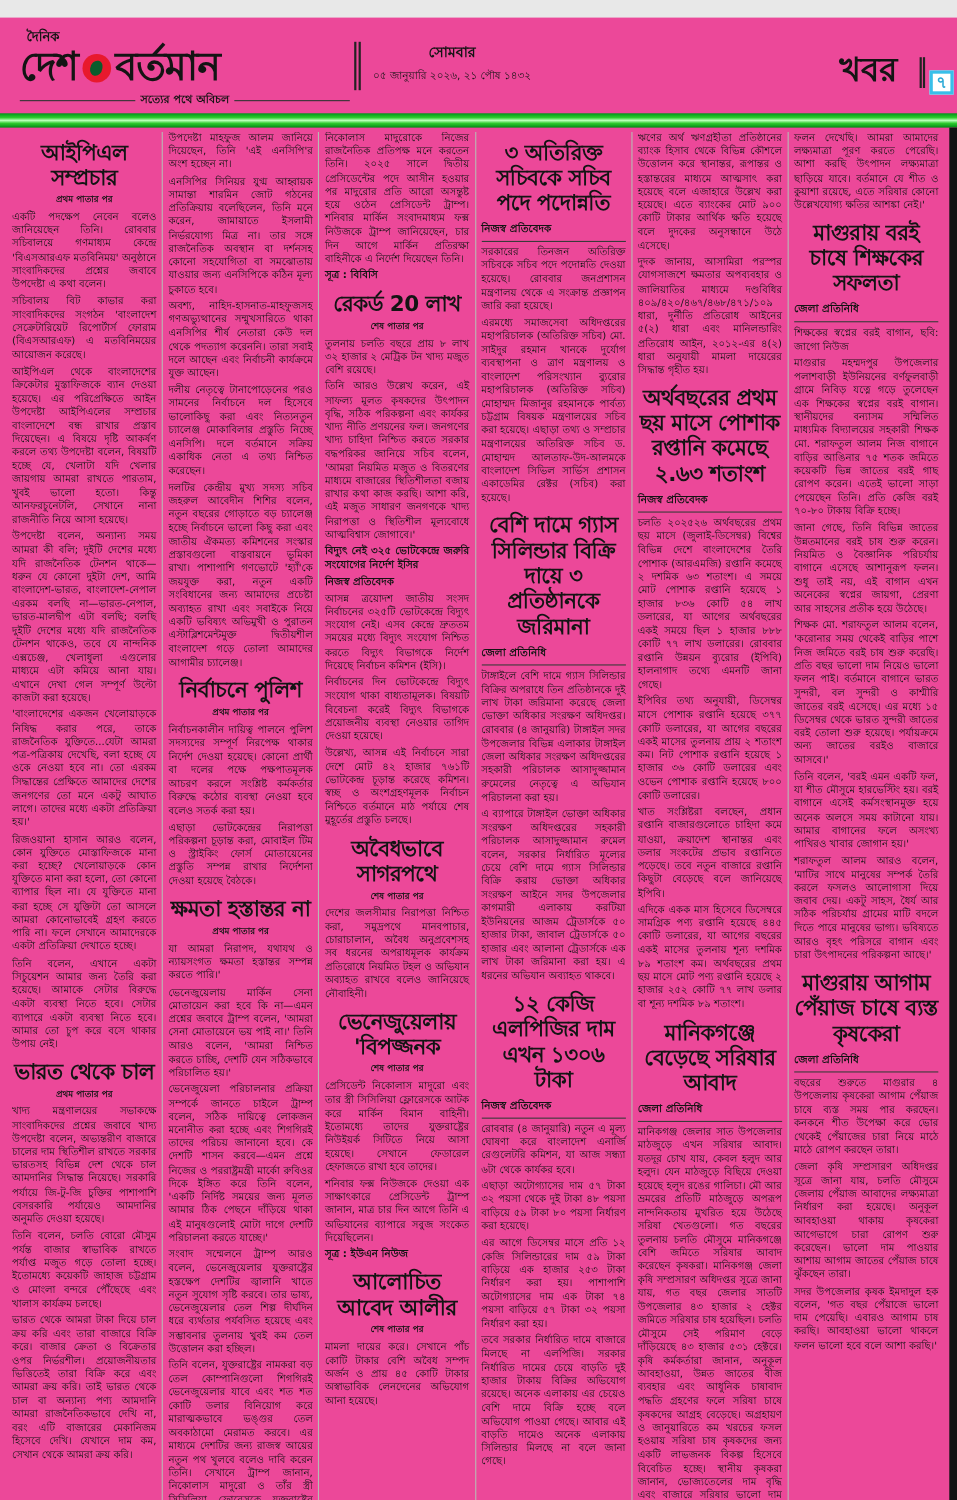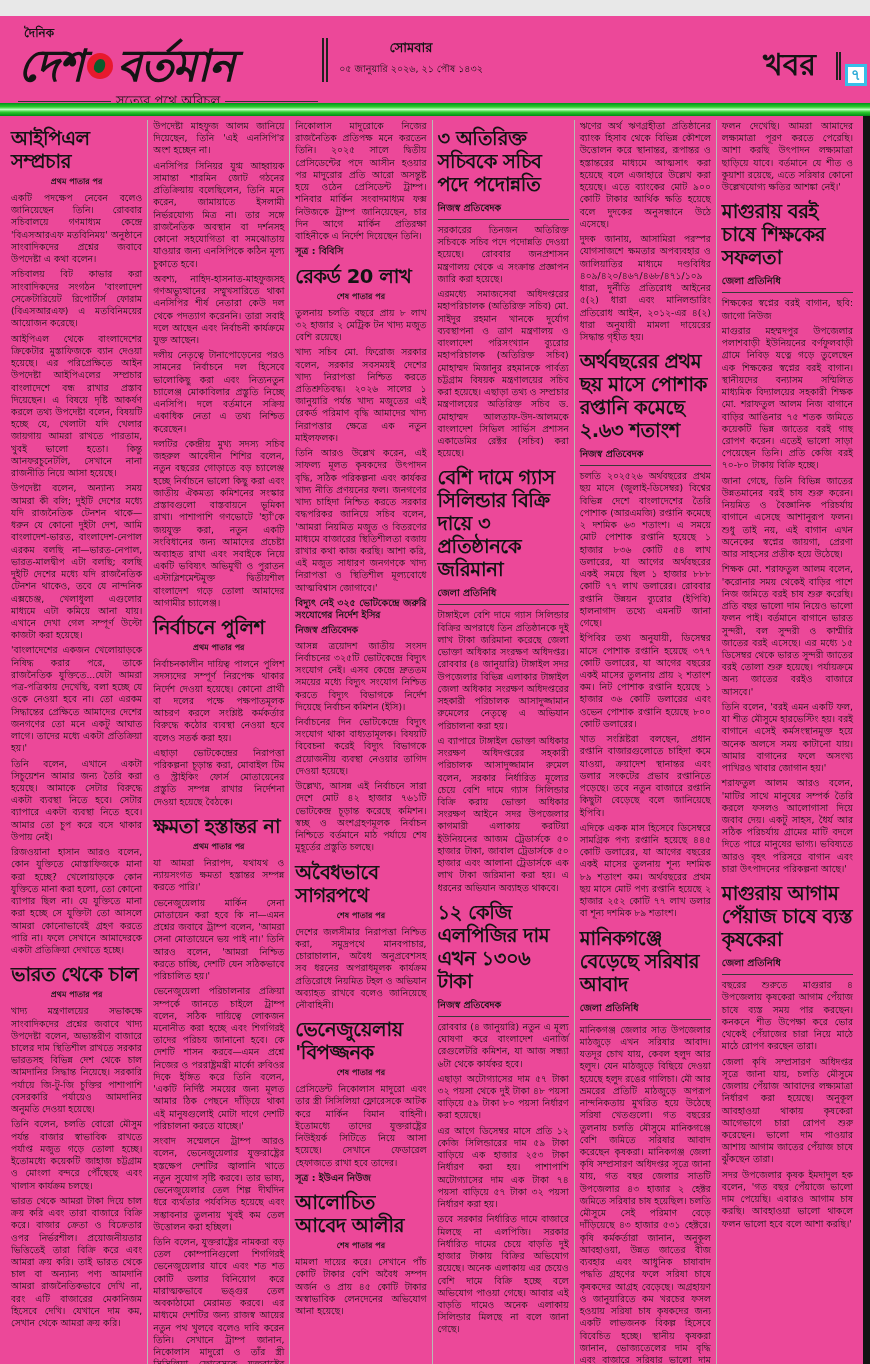--- a/index.html
+++ b/index.html
@@ -7,47 +7,47 @@
   .page {
     position:relative; width:870px; height:1364px; margin:16px auto;
     background:#ec4899; overflow:hidden; color:#141414;
     font-family:"DejaVu Sans","Liberation Sans",sans-serif;
   }
   
   .header { position:absolute; left:0; top:0; width:870px; height:86px; }
   .masthead { position:absolute; left:18px; top:8px; width:300px; }
   .daily { font-size:12px; font-weight:700; margin-left:6px; }
   .mast-row { display:flex; align-items:center; gap:4px; }
-  .mast-word { font-size:44px; font-weight:900; letter-spacing:-1px; line-height:1;font-style:italic; }
+  .mast-word { font-size:36px; font-weight:900; letter-spacing:-1px; line-height:1; }
   .logo-dot { width:26px; height:26px; border-radius:50%; background:#e8192d; position:relative; flex:0 0 auto; }
   .logo-dot::after { content:""; position:absolute; left:7px; top:6px; width:11px; height:14px;
       background:#0a5c2c; border-radius:60% 40% 55% 45%; transform:rotate(8deg); }
   .tag-row { display:flex; align-items:center; gap:5px; margin-top:3px; }
   .tag-line { flex:1; height:1px; background:#333; }
-  .tagline { font-size:13px; font-weight:400; white-space:nowrap; }
+  .tagline { font-size:10px; font-weight:700; white-space:nowrap; }
   .vbar { position:absolute; left:322px; top:22px; width:6px; height:44px;
       border-left:2px solid #222; border-right:2px solid #222; }
   .dateblock { position:absolute; left:336px; top:22px; width:150px; text-align:center; }
   .weekday { font-size:13px; font-weight:700; }
   .dateline { font-size:9.5px; margin-top:3px; }
   .section { position:absolute; left:763px; top:34px; font-size:30px; font-weight:900; line-height:1; }
   .section-vbar { position:absolute; left:836px; top:36px; width:5px; height:28px;
       border-left:2px solid #222; border-right:2px solid #222; }
   .pagebox { position:absolute; left:845px; top:48px; width:22px; height:22px;
       border:3px solid #38bfe9; background:#fff; display:flex; align-items:center; justify-content:center; }
   .pagebox span { color:#2aa9d6; font-size:15px; font-weight:800; }
   .greenbar { position:absolute; left:0; top:87px; width:870px; height:13px;
       background:linear-gradient(180deg,#00941a 0%,#2ecb2e 30%,#b9ffb9 50%,#2ecb2e 70%,#008a14 100%); }
   .edge-strip { position:absolute; right:0; top:100px; width:7px; height:1264px; background:#131313; }
   
   .page-body { position:absolute; left:6px; top:104px; width:852px; height:1256px;
       display:flex; overflow:hidden; }
   .col { flex:1 1 0; padding:0 5px; overflow:hidden; border-right:1px solid #b9b9b4; }
   .col:last-child { border-right:none; }
-  .b-h1 { font-size:19.5px; font-weight:800; line-height:1.18; margin:7px 0 2px; letter-spacing:-0.5px; }
+  .b-h1 { font-size:19.5px; font-weight:800; text-align:center; line-height:1.18; margin:7px 0 2px; letter-spacing:-0.5px; }
   .b-cont { font-size:8px; font-weight:700; text-align:center; margin:0 0 4px; }
   .b-by { font-size:9.5px; font-weight:700; padding:3px 0 3px; margin-bottom:4px; border-bottom:1px solid #3a3a3a; }
   .b-p { font-size:9.2px; line-height:1.33; text-align:justify; margin-bottom:3px; }
   .b-pb { font-size:9.4px; font-weight:700; line-height:1.3; text-align:justify; margin:2px 0 3px; }
 </style>
 </head>
 <body>
 
 <div class="page">
 
@@ -82,22 +82,22 @@
 
   <div class="page-body">
     <div class="col">
         <div class="b-h1">আইপিএল সম্প্রচার</div>
         <div class="b-cont">প্রথম পাতার পর</div>
         <div class="b-p">একটি পদক্ষেপ নেবেন বলেও জানিয়েছেন তিনি। রোববার সচিবালয়ে গণমাধ্যম কেন্দ্রে 'বিএসআরএফ মতবিনিময়' অনুষ্ঠানে সাংবাদিকদের প্রশ্নের জবাবে উপদেষ্টা এ কথা বলেন।</div>
         <div class="b-p">সচিবালয় বিট কাভার করা সাংবাদিকদের সংগঠন 'বাংলাদেশ সেক্রেটারিয়েট রিপোর্টার্স ফোরাম (বিএসআরএফ) এ মতবিনিময়ের আয়োজন করেছে।</div>
         <div class="b-p">আইপিএল থেকে বাংলাদেশের ক্রিকেটার মুস্তাফিজকে ব্যান দেওয়া হয়েছে। এর পরিপ্রেক্ষিতে আইন উপদেষ্টা আইপিএলের সম্প্রচার বাংলাদেশে বন্ধ রাখার প্রস্তাব দিয়েছেন। এ বিষয়ে দৃষ্টি আকর্ষণ করলে তথ্য উপদেষ্টা বলেন, বিষয়টি হচ্ছে যে, খেলাটা যদি খেলার জায়গায় আমরা রাখতে পারতাম, খুবই ভালো হতো। কিন্তু আনফরচুনেটলি, সেখানে নানা রাজনীতি নিয়ে আসা হয়েছে।</div>
         <div class="b-p">উপদেষ্টা বলেন, অন্যান্য সময় আমরা কী বলি; দুইটি দেশের মধ্যে যদি রাজনৈতিক টেনশন থাকে—ধরুন যে কোনো দুইটা দেশ, আমি বাংলাদেশ-ভারত, বাংলাদেশ-নেপাল এরকম বলছি না—ভারত-নেপাল, ভারত-মালদ্বীপ এটা বলছি; বলছি দুইটি দেশের মধ্যে যদি রাজনৈতিক টেনশন থাকেও, তবে যে নান্দনিক এক্সচেঞ্জ, খেলাধুলা এগুলোর মাধ্যমে এটা কমিয়ে আনা যায়। এখানে দেখা গেল সম্পূর্ণ উল্টো কাজটা করা হয়েছে।</div>
         <div class="b-p">'বাংলাদেশের একজন খেলোয়াড়কে নিষিদ্ধ করার পরে, তাকে রাজনৈতিক যুক্তিতে...যেটা আমরা পত্র-পত্রিকায় দেখেছি, বলা হচ্ছে যে ওকে নেওয়া হবে না। তো এরকম সিদ্ধান্তের প্রেক্ষিতে আমাদের দেশের জনগণের তো মনে একটু আঘাত লাগে। তাদের মধ্যে একটা প্রতিক্রিয়া হয়।'</div>
+        <div class="b-p">রিজওয়ানা হাসান আরও বলেন, কোন যুক্তিতে মোস্তাফিজকে মানা করা হচ্ছে? খেলোয়াড়কে কোন যুক্তিতে মানা করা হলো, তো কোনো ব্যাপার ছিল না। যে যুক্তিতে মানা করা হচ্ছে সে যুক্তিটা তো আসলে আমরা কোনোভাবেই গ্রহণ করতে পারি না। ফলে সেখানে আমাদেরকে একটা প্রতিক্রিয়া দেখাতে হচ্ছে।</div>
         <div class="b-p">তিনি বলেন, এখানে একটা সিচুয়েশন আমার জন্য তৈরি করা হয়েছে। আমাকে সেটার বিরুদ্ধে একটা ব্যবস্থা নিতে হবে। সেটার ব্যাপারে একটা ব্যবস্থা নিতে হবে। আমার তো চুপ করে বসে থাকার উপায় নেই।</div>
-        <div class="b-p">রিজওয়ানা হাসান আরও বলেন, কোন যুক্তিতে মোস্তাফিজকে মানা করা হচ্ছে? খেলোয়াড়কে কোন যুক্তিতে মানা করা হলো, তো কোনো ব্যাপার ছিল না। যে যুক্তিতে মানা করা হচ্ছে সে যুক্তিটা তো আসলে আমরা কোনোভাবেই গ্রহণ করতে পারি না। ফলে সেখানে আমাদেরকে একটা প্রতিক্রিয়া দেখাতে হচ্ছে।</div>
         <div class="b-h1">ভারত থেকে চাল</div>
         <div class="b-cont">প্রথম পাতার পর</div>
         <div class="b-p">খাদ্য মন্ত্রণালয়ের সভাকক্ষে সাংবাদিকদের প্রশ্নের জবাবে খাদ্য উপদেষ্টা বলেন, অভ্যন্তরীণ বাজারে চালের দাম স্থিতিশীল রাখতে সরকার ভারতসহ বিভিন্ন দেশ থেকে চাল আমদানির সিদ্ধান্ত নিয়েছে। সরকারি পর্যায়ে জি-টু-জি চুক্তির পাশাপাশি বেসরকারি পর্যায়েও আমদানির অনুমতি দেওয়া হয়েছে।</div>
         <div class="b-p">তিনি বলেন, চলতি বোরো মৌসুম পর্যন্ত বাজার স্বাভাবিক রাখতে পর্যাপ্ত মজুত গড়ে তোলা হচ্ছে। ইতোমধ্যে কয়েকটি জাহাজ চট্টগ্রাম ও মোংলা বন্দরে পৌঁছেছে এবং খালাস কার্যক্রম চলছে।</div>
         <div class="b-p">ভারত থেকে আমরা টাকা দিয়ে চাল ক্রয় করি এবং তারা বাজারে বিক্রি করে। বাজার ক্রেতা ও বিক্রেতার ওপর নির্ভরশীল। প্রয়োজনীয়তার ভিত্তিতেই তারা বিক্রি করে এবং আমরা ক্রয় করি। তাই ভারত থেকে চাল বা অন্যান্য পণ্য আমদানি আমরা রাজনৈতিকভাবে দেখি না, বরং এটি বাজারের মেকানিজম হিসেবে দেখি। যেখানে দাম কম, সেখান থেকে আমরা ক্রয় করি।</div>
       </div>
     <div class="col">
         <div class="b-p">উপদেষ্টা মাহফুজ আলম জানিয়ে দিয়েছেন, তিনি 'এই এনসিপি'র অংশ হচ্ছেন না।</div>
         <div class="b-p">এনসিপির সিনিয়র যুগ্ম আহ্বায়ক সামান্তা শারমিন জোট গঠনের প্রতিক্রিয়ায় বলেছিলেন, তিনি মনে করেন, জামায়াতে ইসলামী নির্ভরযোগ্য মিত্র না। তার সঙ্গে রাজনৈতিক অবস্থান বা দর্শনসহ কোনো সহযোগিতা বা সমঝোতায় যাওয়ার জন্য এনসিপিকে কঠিন মূল্য চুকাতে হবে।</div>
         <div class="b-p">অবশ্য, নাহিদ-হাসনাত-মাহফুজসহ গণঅভ্যুত্থানের সম্মুখসারিতে থাকা এনসিপির শীর্ষ নেতারা কেউ দল থেকে পদত্যাগ করেননি। তারা সবাই দলে আছেন এবং নির্বাচনী কার্যক্রমে যুক্ত আছেন।</div>
@@ -114,33 +114,33 @@
         <div class="b-p">ভেনেজুয়েলা পরিচালনার প্রক্রিয়া সম্পর্কে জানতে চাইলে ট্রাম্প বলেন, সঠিক দায়িত্বে লোকজন মনোনীত করা হচ্ছে এবং শিগগিরই তাদের পরিচয় জানানো হবে। কে দেশটি শাসন করবে—এমন প্রশ্নে নিজের ও পররাষ্ট্রমন্ত্রী মার্কো রুবিওর দিকে ইঙ্গিত করে তিনি বলেন, 'একটি নির্দিষ্ট সময়ের জন্য মূলত আমার ঠিক পেছনে দাঁড়িয়ে থাকা এই মানুষগুলোই মোটা দাগে দেশটি পরিচালনা করতে যাচ্ছে।'</div>
         <div class="b-p">সংবাদ সম্মেলনে ট্রাম্প আরও বলেন, ভেনেজুয়েলার যুক্তরাষ্ট্রের হস্তক্ষেপ দেশটির জ্বালানি খাতে নতুন সুযোগ সৃষ্টি করবে। তার ভাষ্য, ভেনেজুয়েলার তেল শিল্প দীর্ঘদিন ধরে ব্যর্থতার পর্যবসিত হয়েছে এবং সম্ভাবনার তুলনায় খুবই কম তেল উত্তোলন করা হচ্ছিল।</div>
         <div class="b-p">তিনি বলেন, যুক্তরাষ্ট্রের নামকরা বড় তেল কোম্পানিগুলো শিগগিরই ভেনেজুয়েলার যাবে এবং শত শত কোটি ডলার বিনিয়োগ করে মারাত্মকভাবে ভঙ্গুর তেল অবকাঠামো মেরামত করবে। এর মাধ্যমে দেশটির জন্য রাজস্ব আয়ের নতুন পথ খুলবে বলেও দাবি করেন তিনি। সেখানে ট্রাম্প জানান, নিকোলাস মাদুরো ও তাঁর স্ত্রী সিসিলিয়া ফ্লোরেসকে যুক্তরাষ্ট্রের মাটিতেই বিচারের মুখোমুখি হতে হবে। মাদুরোর বিরুদ্ধে গুরুতর</div>
       </div>
     <div class="col">
         <div class="b-p">নিকোলাস মাদুরোকে নিজের রাজনৈতিক প্রতিপক্ষ মনে করতেন তিনি। ২০২৫ সালে দ্বিতীয় প্রেসিডেন্টের পদে আসীন হওয়ার পর মাদুরোর প্রতি আরো অসন্তুষ্ট হয়ে ওঠেন প্রেসিডেন্ট ট্রাম্প। শনিবার মার্কিন সংবাদমাধ্যম ফক্স নিউজকে ট্রাম্প জানিয়েছেন, চার দিন আগে মার্কিন প্রতিরক্ষা বাহিনীকে এ নির্দেশ দিয়েছেন তিনি।</div>
         <div class="b-pb">সূত্র : বিবিসি</div>
         <div class="b-h1">রেকর্ড 20 লাখ</div>
         <div class="b-cont">শেষ পাতার পর</div>
         <div class="b-p">তুলনায় চলতি বছরে প্রায় ৮ লাখ ৩২ হাজার ২ মেট্রিক টন খাদ্য মজুত বেশি রয়েছে।</div>
-        <div class="b-p">খাদ্য সচিব মো. ফিরোজ সরকার বলেন, সরকার সবসময়ই দেশের খাদ্য নিরাপত্তা নিশ্চিত করতে প্রতিশ্রুতিবদ্ধ। ২০২৬ সালের ১ জানুয়ারি পর্যন্ত খাদ্য মজুতের এই রেকর্ড পরিমাণ বৃদ্ধি আমাদের খাদ্য নিরাপত্তার ক্ষেত্রে এক নতুন মাইলফলক।</div>
         <div class="b-p">তিনি আরও উল্লেখ করেন, এই সাফল্য মূলত কৃষকদের উৎপাদন বৃদ্ধি, সঠিক পরিকল্পনা এবং কার্যকর খাদ্য নীতি প্রণয়নের ফল। জনগণের খাদ্য চাহিদা নিশ্চিত করতে সরকার বদ্ধপরিকর জানিয়ে সচিব বলেন, 'আমরা নিয়মিত মজুত ও বিতরণের মাধ্যমে বাজারের স্থিতিশীলতা বজায় রাখার কথা কাজ করছি। আশা করি, এই মজুত সাধারণ জনগণকে খাদ্য নিরাপত্তা ও স্থিতিশীল মূল্যবোধে আত্মবিশ্বাস জোগাবে।'</div>
         <div class="b-pb">বিদ্যুৎ নেই ৩২৫ ভোটকেন্দ্রে জরুরি সংযোগের নির্দেশ ইসির</div>
         <div class="b-pb">নিজস্ব প্রতিবেদক</div>
         <div class="b-p">আসন্ন ত্রয়োদশ জাতীয় সংসদ নির্বাচনের ৩২৫টি ভোটকেন্দ্রে বিদ্যুৎ সংযোগ নেই। এসব কেন্দ্রে দ্রুততম সময়ের মধ্যে বিদ্যুৎ সংযোগ নিশ্চিত করতে বিদ্যুৎ বিভাগকে নির্দেশ দিয়েছে নির্বাচন কমিশন (ইসি)।</div>
         <div class="b-p">নির্বাচনের দিন ভোটকেন্দ্রে বিদ্যুৎ সংযোগ থাকা বাধ্যতামূলক। বিষয়টি বিবেচনা করেই বিদ্যুৎ বিভাগকে প্রয়োজনীয় ব্যবস্থা নেওয়ার তাগিদ দেওয়া হয়েছে।</div>
         <div class="b-p">উল্লেখ্য, আসন্ন এই নির্বাচনে সারা দেশে মোট ৪২ হাজার ৭৬১টি ভোটকেন্দ্র চূড়ান্ত করেছে কমিশন। স্বচ্ছ ও অংশগ্রহণমূলক নির্বাচন নিশ্চিতে বর্তমানে মাঠ পর্যায়ে শেষ মুহূর্তের প্রস্তুতি চলছে।</div>
         <div class="b-h1">অবৈধভাবে সাগরপথে</div>
         <div class="b-cont">শেষ পাতার পর</div>
         <div class="b-p">দেশের জলসীমার নিরাপত্তা নিশ্চিত করা, সমুদ্রপথে মানবপাচার, চোরাচালান, অবৈধ অনুপ্রবেশসহ সব ধরনের অপরাধমূলক কার্যক্রম প্রতিরোধে নিয়মিত টহল ও অভিযান অব্যাহত রাখবে বলেও জানিয়েছে নৌবাহিনী।</div>
         <div class="b-h1">ভেনেজুয়েলায় 'বিপজ্জনক</div>
         <div class="b-cont">শেষ পাতার পর</div>
         <div class="b-p">প্রেসিডেন্ট নিকোলাস মাদুরো এবং তার স্ত্রী সিসিলিয়া ফ্লোরেসকে আটক করে মার্কিন বিমান বাহিনী। ইতোমধ্যে তাদের যুক্তরাষ্ট্রের নিউইয়র্ক সিটিতে নিয়ে আসা হয়েছে। সেখানে ফেডারেল হেফাজতে রাখা হবে তাদের।</div>
+        <div class="b-p">শনিবার ফক্স নিউজকে দেওয়া এক সাক্ষাৎকারে প্রেসিডেন্ট ট্রাম্প জানান, মাত্র চার দিন আগে তিনি এ অভিযানের ব্যাপারে সবুজ সংকেত দিয়েছিলেন।</div>
         <div class="b-pb">সূত্র : ইউএন নিউজ</div>
         <div class="b-h1">আলোচিত আবেদ আলীর</div>
         <div class="b-cont">শেষ পাতার পর</div>
         <div class="b-p">মামলা দায়ের করে। সেখানে পাঁচ কোটি টাকার বেশি অবৈধ সম্পদ অর্জন ও প্রায় ৪৫ কোটি টাকার অস্বাভাবিক লেনদেনের অভিযোগ আনা হয়েছে।</div>
       </div>
     <div class="col">
         <div class="b-h1">৩ অতিরিক্ত সচিবকে সচিব পদে পদোন্নতি</div>
         <div class="b-by">নিজস্ব প্রতিবেদক</div>
         <div class="b-p">সরকারের তিনজন অতিরিক্ত সচিবকে সচিব পদে পদোন্নতি দেওয়া হয়েছে। রোববার জনপ্রশাসন মন্ত্রণালয় থেকে এ সংক্রান্ত প্রজ্ঞাপন জারি করা হয়েছে।</div>
         <div class="b-p">এরমধ্যে সমাজসেবা অধিদপ্তরের মহাপরিচালক (অতিরিক্ত সচিব) মো. সাইদুর রহমান খানকে দুর্যোগ ব্যবস্থাপনা ও ত্রাণ মন্ত্রণালয় ও বাংলাদেশ পরিসংখ্যান ব্যুরোর মহাপরিচালক (অতিরিক্ত সচিব) মোহাম্মদ মিজানুর রহমানকে পার্বত্য চট্টগ্রাম বিষয়ক মন্ত্রণালয়ের সচিব করা হয়েছে। এছাড়া তথ্য ও সম্প্রচার মন্ত্রণালয়ের অতিরিক্ত সচিব ড. মোহাম্মদ আলতাফ-উদ-আলমকে বাংলাদেশ সিভিল সার্ভিস প্রশাসন একাডেমির রেক্টর (সচিব) করা হয়েছে।</div>

